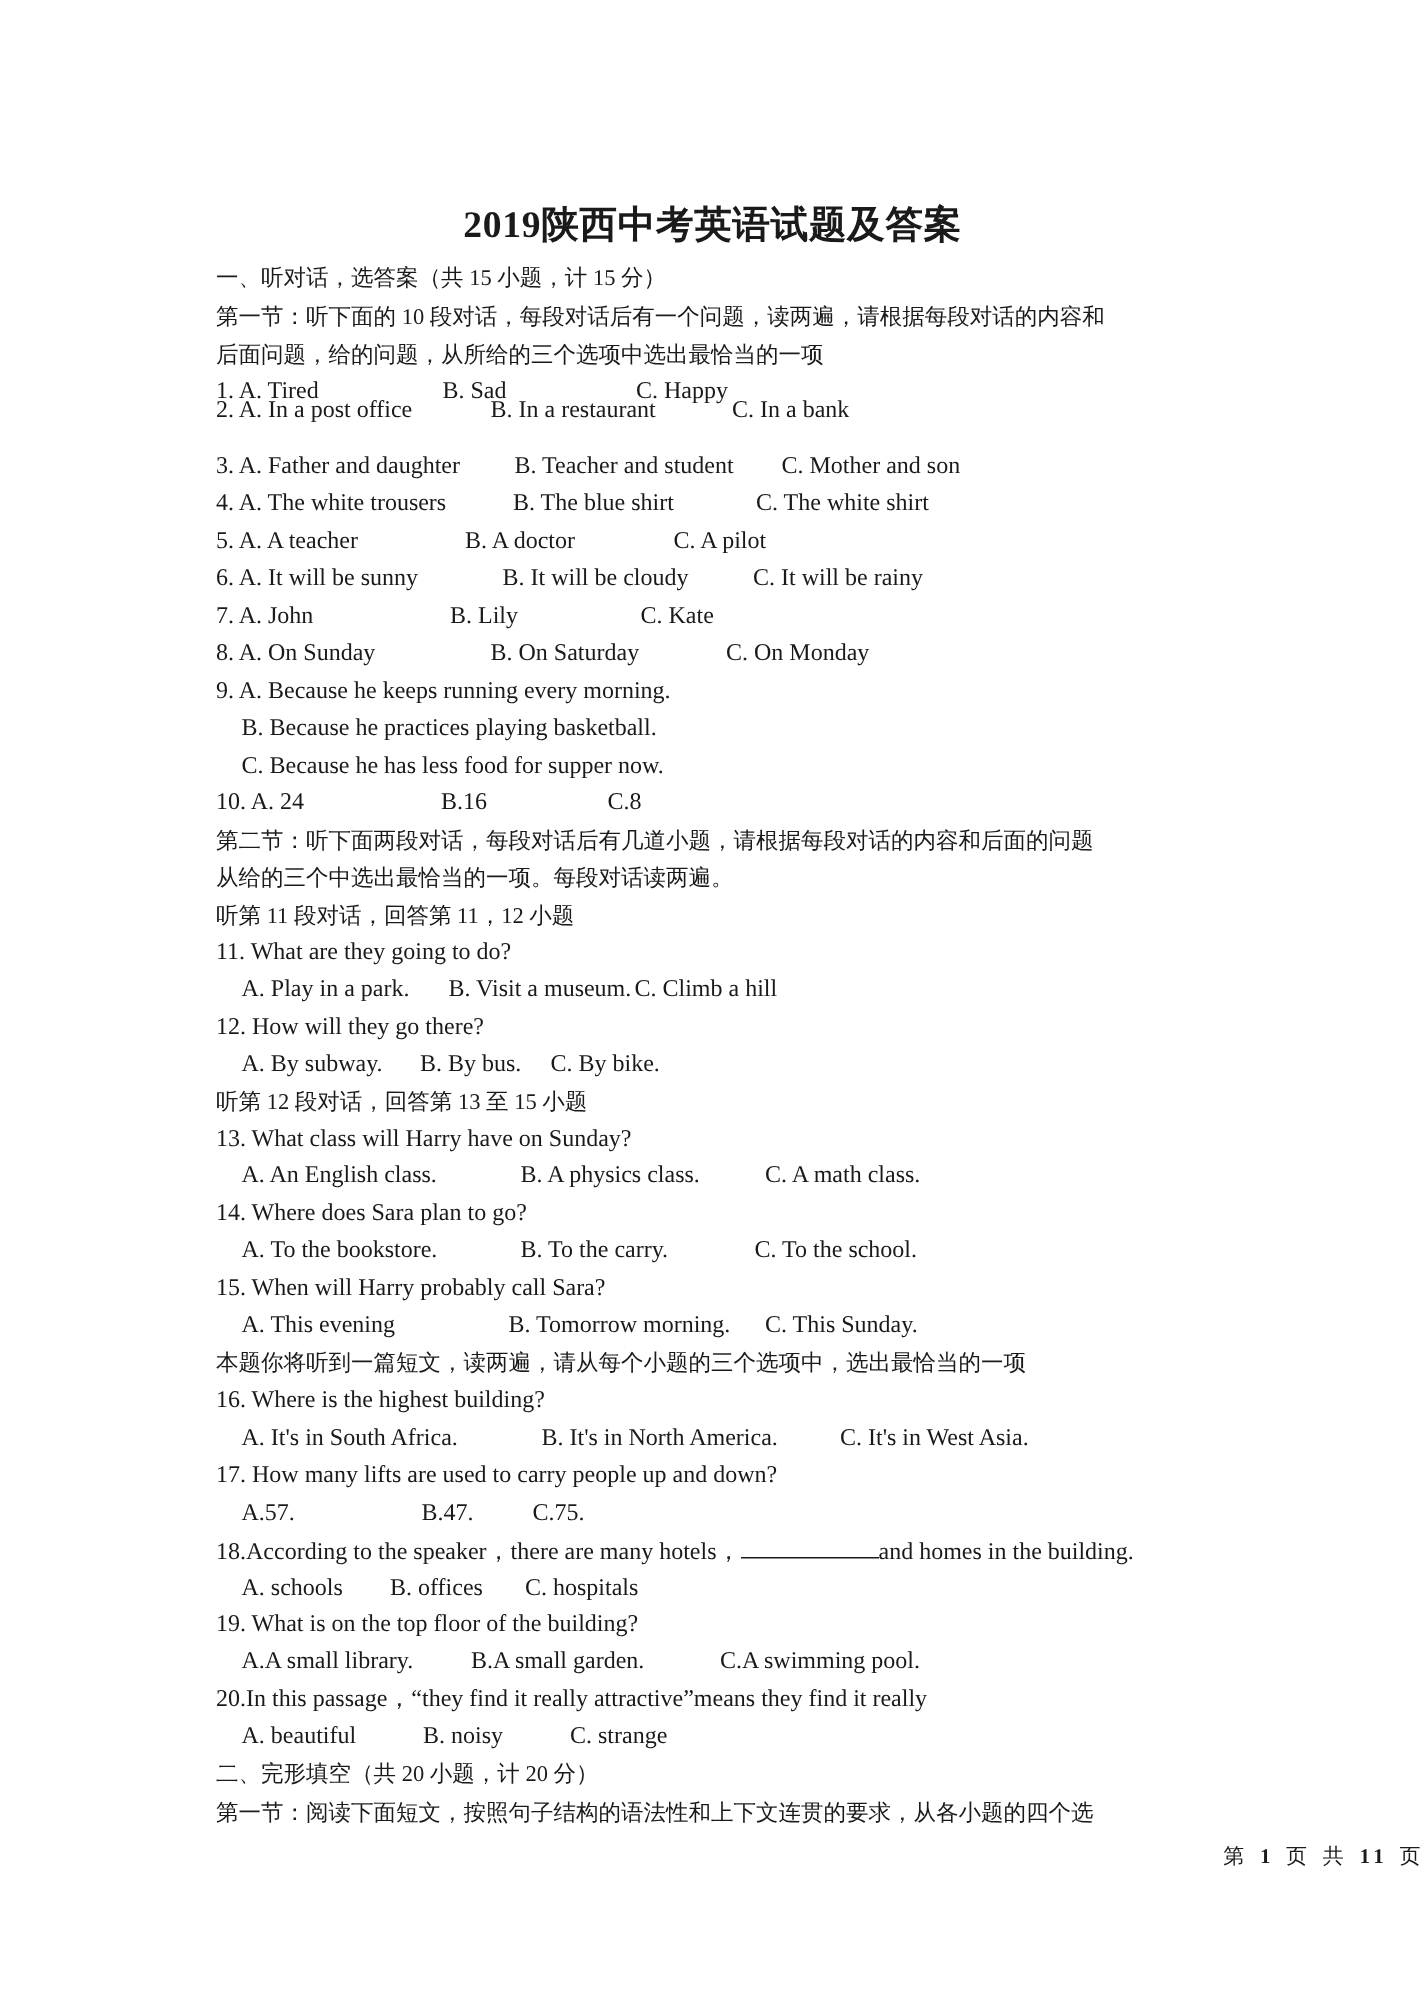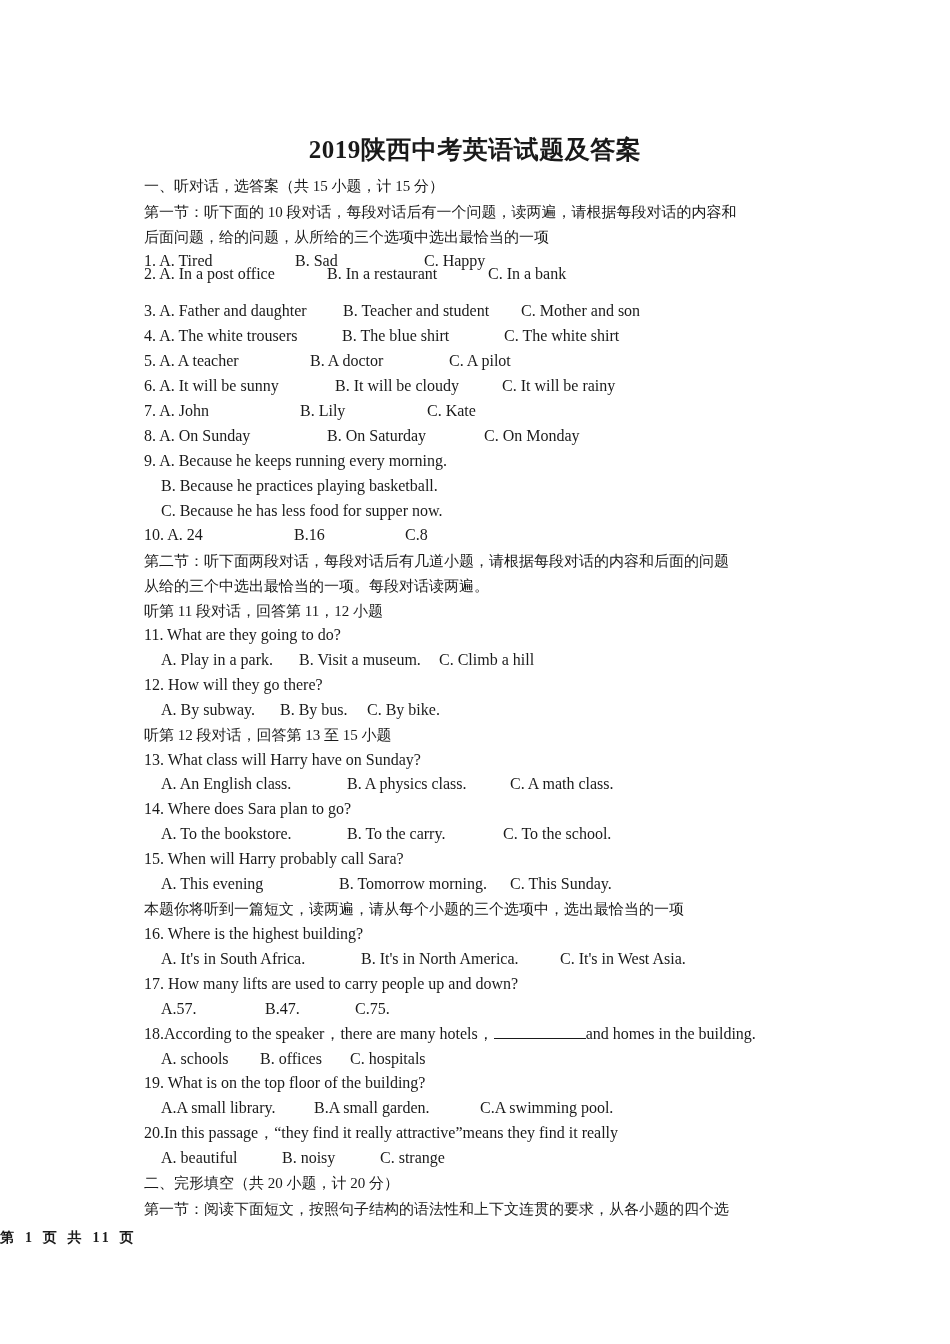--- a/index.html
+++ b/index.html
@@ -5,22 +5,22 @@
     html, body { margin: 0; padding: 0; background: #ffffff; }
     body { width: 950px; height: 1344px; position: relative; overflow: hidden;
            font-family: "Liberation Serif", "DejaVu Serif", serif; color: #1a1a1a; }
     .page { position: absolute; left: 0; top: 0; width: 950px; height: 1344px; }
     .title { position: absolute; left: 0; width: 950px; top: 133px; text-align: center;
              font-size: 25px; font-weight: bold; letter-spacing: 0.5px; }
     .line { position: absolute; left: 144px; font-size: 16px; line-height: 20px; white-space: nowrap; }
     .cn { font-family: Liberation Serif, serif; font-size: 15px; }
     .opt { position: absolute; white-space: nowrap; }
     .blank { display: inline-block; width: 92px; border-bottom: 1px solid #1a1a1a; height: 14px; vertical-align: baseline; }
-    .footer { position: absolute; top: 1229px; left: 0; width: 950px; text-align: left;
-              font-size: 14px; font-family: "DejaVu Sans", sans-serif; letter-spacing: 3px; font-weight: bold; }
+    .footer { position: absolute; top: 1229px; left: 0; width: 950px; text-align: right;
+              font-size: 14px; font-family: "DejaVu Sans", sans-serif; letter-spacing: 3px; }
     .footer b { font-family: "Liberation Serif", serif; }
   </style>
 </head>
 <body>
 
 <div class="page">
 
   <div class="title">2019陕西中考英语试题及答案</div>
 
   <div class="line cn" style="top:176px">一、听对话，选答案（共 15 小题，计 15 分）</div>
@@ -98,21 +98,21 @@
   </div>
 
   <div class="line cn" style="top:551px">第二节：听下面两段对话，每段对话后有几道小题，请根据每段对话的内容和后面的问题</div>
   <div class="line cn" style="top:576px">从给的三个中选出最恰当的一项。每段对话读两遍。</div>
   <div class="line cn" style="top:601px">听第 11 段对话，回答第 11，12 小题</div>
 
   <div class="line" style="top:625px">11. What are they going to do?</div>
   <div class="line" style="top:650px;left:161px;width:600px">
     <span>A. Play in a park.</span>
     <span class="opt" style="left:138px">B. Visit a museum.</span>
-    <span class="opt" style="left:278px">C. Climb a hill</span>
+    <span class="opt" style="left:262px">C. Climb a hill</span>
   </div>
 
   <div class="line" style="top:675px">12. How will they go there?</div>
   <div class="line" style="top:700px;left:161px;width:600px">
     <span>A. By subway.</span>
     <span class="opt" style="left:119px">B. By bus.</span>
     <span class="opt" style="left:206px">C. By bike.</span>
   </div>
 
   <div class="line cn" style="top:725px">听第 12 段对话，回答第 13 至 15 小题</div>
@@ -143,21 +143,21 @@
   <div class="line" style="top:924px">16. Where is the highest building?</div>
   <div class="line" style="top:949px;left:161px;width:600px">
     <span>A. It's in South Africa.</span>
     <span class="opt" style="left:200px">B. It's in North America.</span>
     <span class="opt" style="left:399px">C. It's in West Asia.</span>
   </div>
 
   <div class="line" style="top:974px">17. How many lifts are used to carry people up and down?</div>
   <div class="line" style="top:999px;left:161px;width:600px">
     <span>A.57.</span>
-    <span class="opt" style="left:104px">B.47.</span>
+    <span class="opt" style="left:120px">B.47.</span>
     <span class="opt" style="left:194px">C.75.</span>
   </div>
 
   <div class="line" style="top:1024px">
     <span>18.According to the speaker，there are many hotels，</span><span class="blank"></span><span>and homes in the building.</span>
   </div>
   <div class="line" style="top:1049px;left:161px;width:600px">
     <span>A. schools</span>
     <span class="opt" style="left:99px">B. offices</span>
     <span class="opt" style="left:189px">C. hospitals</span>

